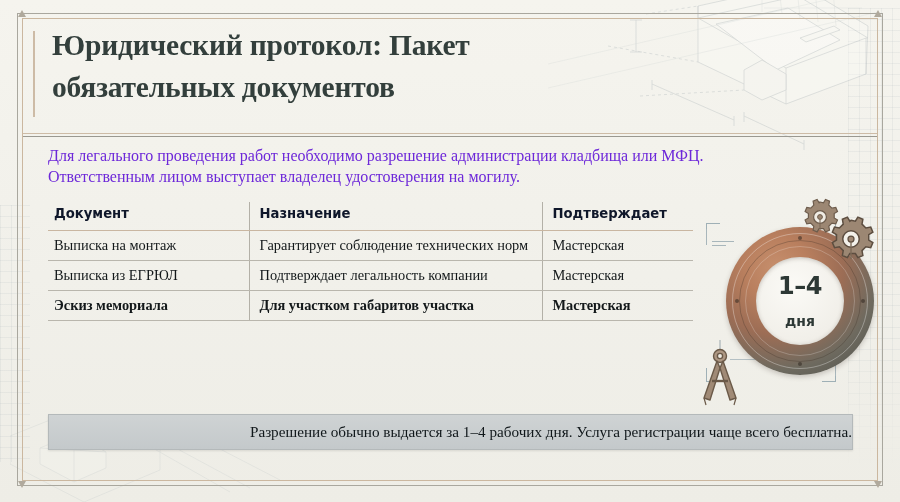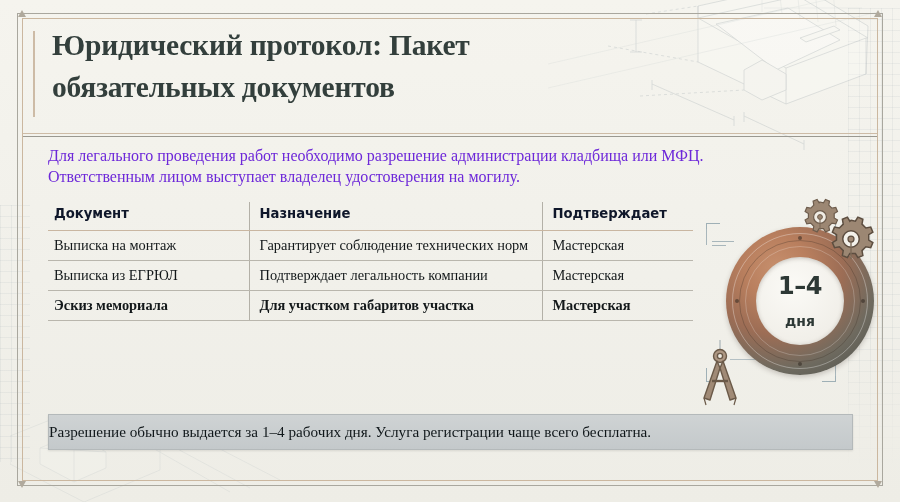--- a/index.html
+++ b/index.html
@@ -181,21 +181,21 @@
   .compass{position:absolute;left:0px;bottom:-8px;width:60px;height:72px;}
   .lead-line{position:absolute;background:#b4c0c4;height:1px;}
   .ll1{right:48px;top:56px;width:26px;}
   .ll2{left:40px;bottom:40px;width:34px;}
 
   
   .note{
     position:absolute;left:48px;top:414px;width:803px;height:34px;
     background:linear-gradient(180deg,#cfd3d4 0%,#c4c9cb 100%);
     border:1px solid #b4b9ba;
-    display:flex;align-items:center;justify-content:flex-start;
+    display:flex;align-items:center;justify-content:flex-end;
     box-shadow:0 1px 2px rgba(0,0,0,.10);
   }
   .note span{
     font-family:"Liberation Serif","DejaVu Serif",serif;
     font-size:15.2px;color:#10171a;
   }
 </style>
 </head>
 <body>
 

